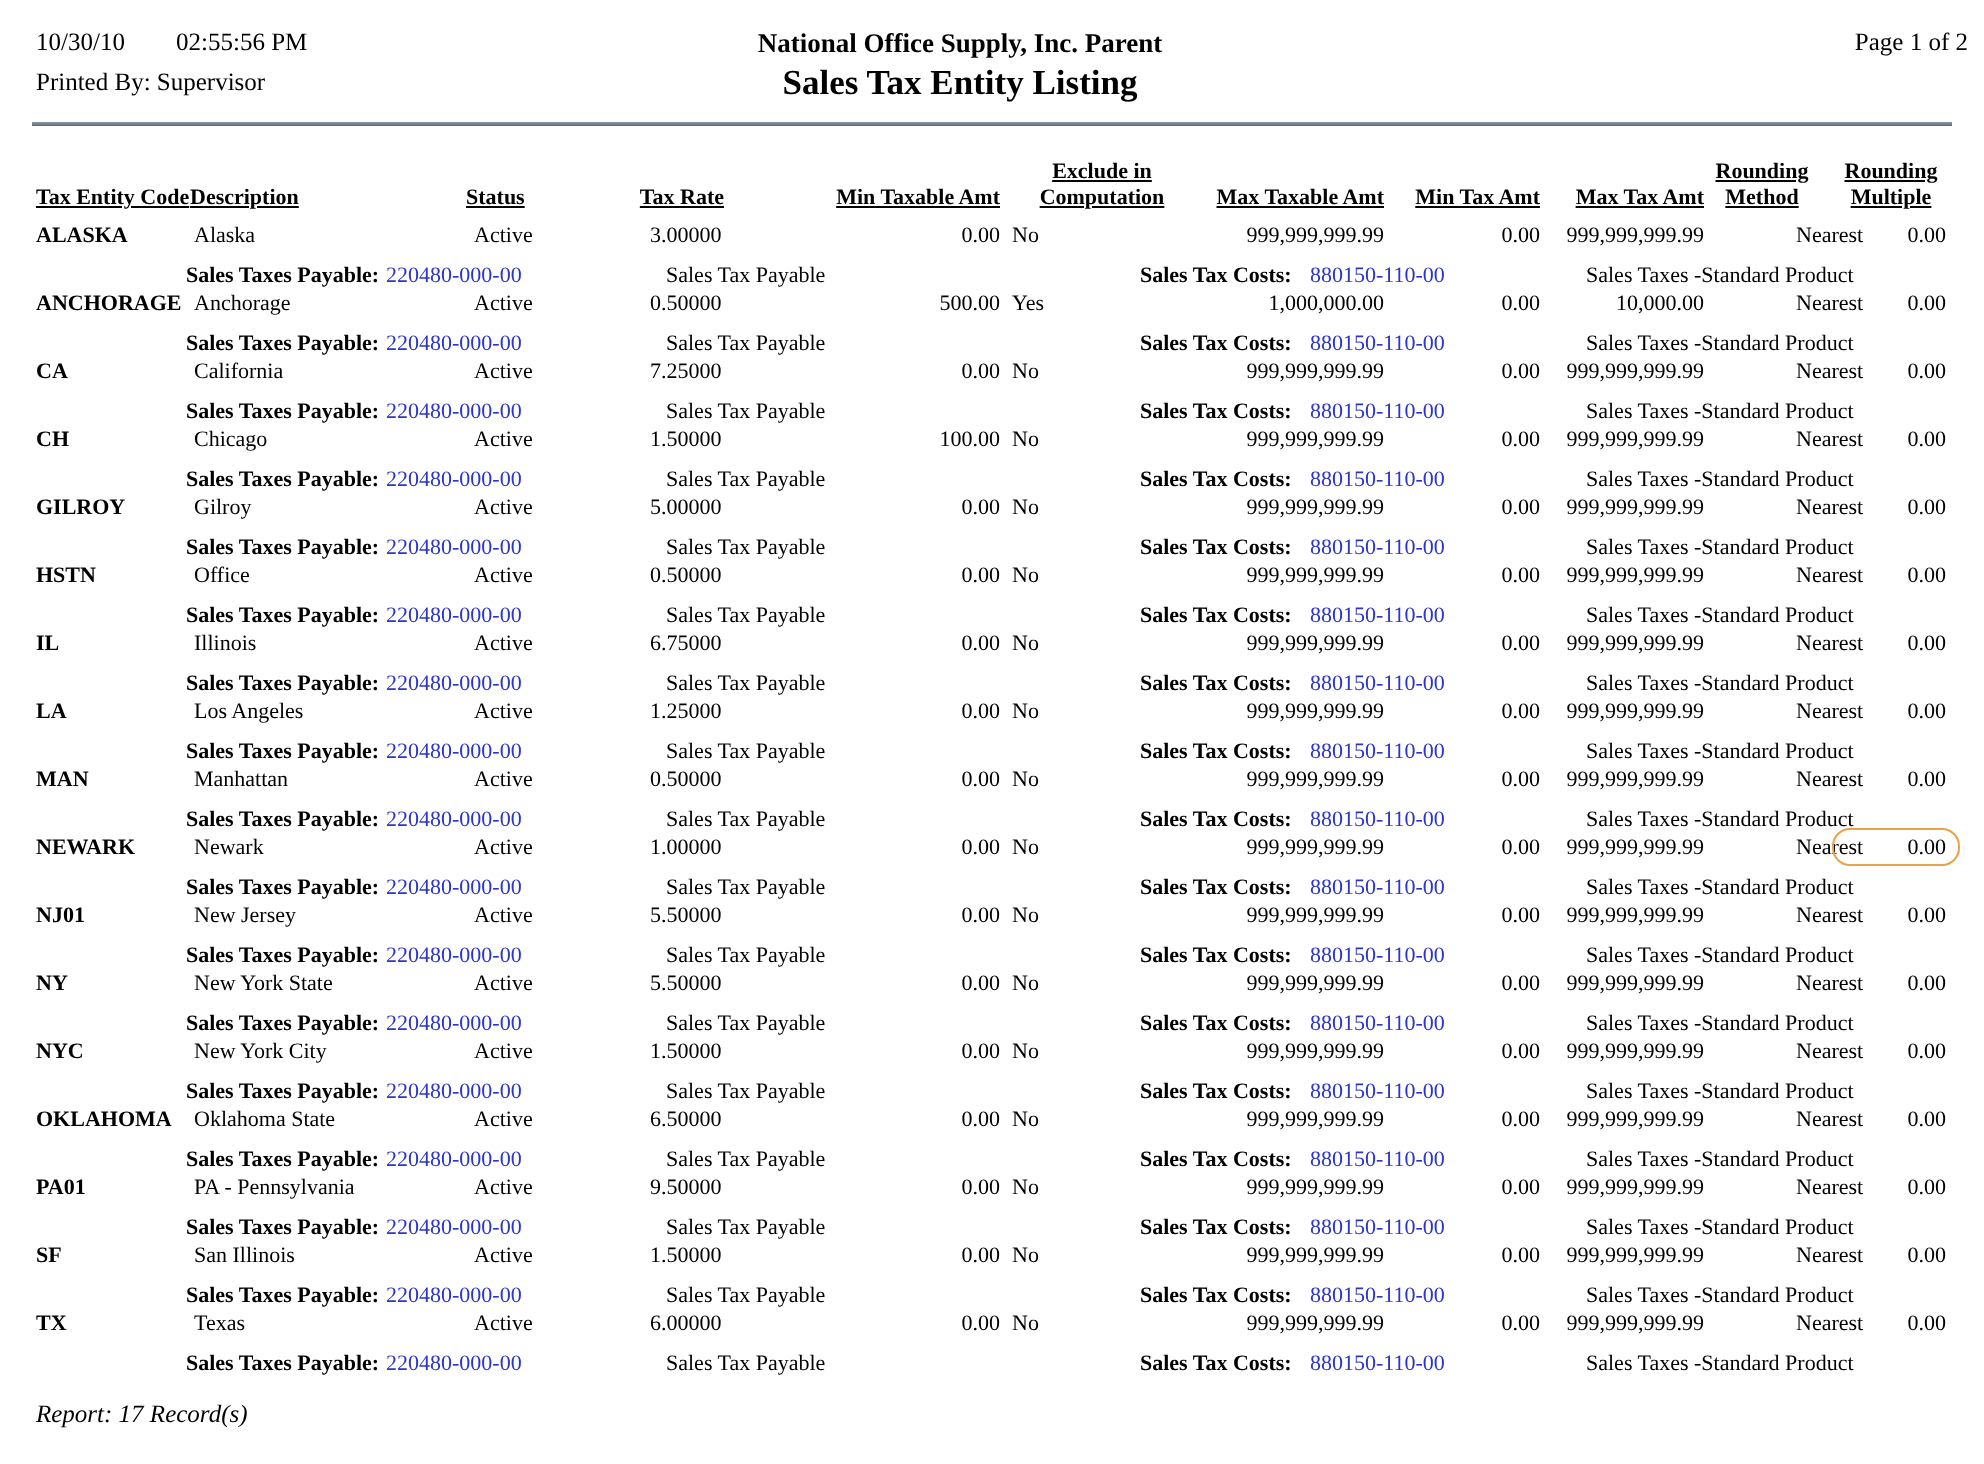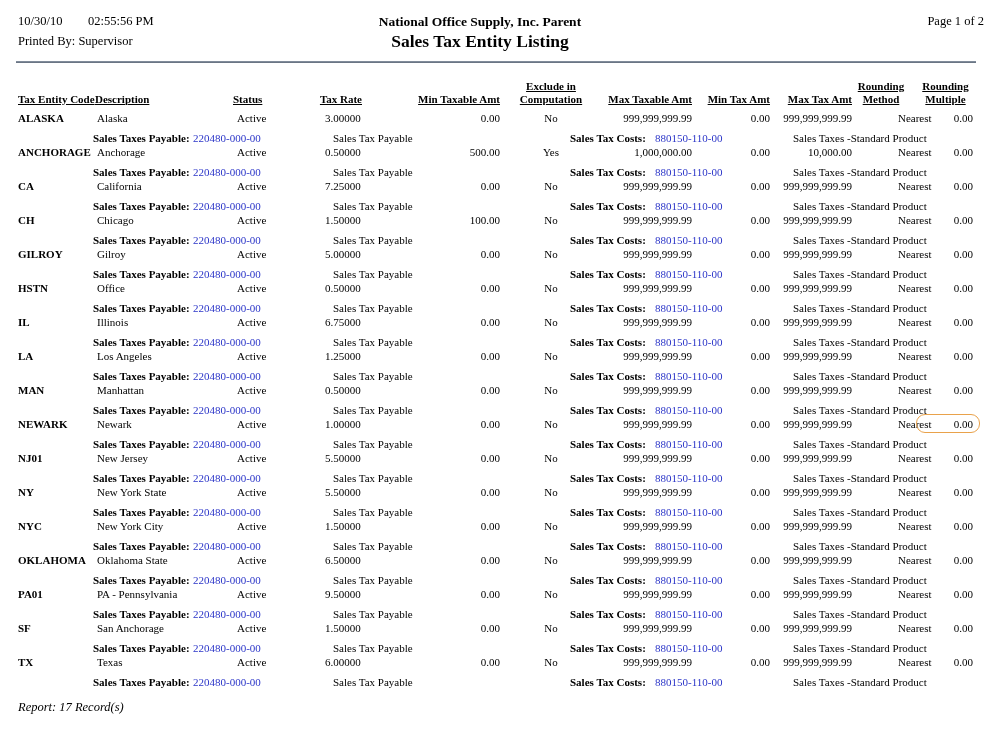--- a/index.html
+++ b/index.html
@@ -40,21 +40,21 @@
   #table-body { position:absolute; left:0; top:0; width:992px; height:732px; }
   .entity-row { position:absolute; left:0; width:992px; height:34px; }
   .cell, .sub { position:absolute; font-size:11px; line-height:14px; white-space:nowrap; }
   .cell { top:0; }
   .sub  { top:20px; }
   .code        { left:18px; font-weight:bold; }
   .desc        { left:97px; }
   .status      { left:237px; }
   .rate        { left:325px; }
   .mintaxable  { left:410px; width:90px;  text-align:right; }
-  .exclude     { left:506px; width:90px;  text-align:center; }
+  .exclude     { left:506px; width:90px;  text-align:left; }
   .maxtaxable  { left:592px; width:100px; text-align:right; }
   .mintax      { left:690px; width:80px;  text-align:right; }
   .maxtax      { left:770px; width:82px;  text-align:right; }
   .rmethod     { left:898px; }
   .rmultiple   { left:917px; width:56px;  text-align:right; }
   .label1 { left:93px;  font-weight:bold; }
   .acct1  { left:193px; color:#2b35c8; cursor:pointer; }
   .pdesc  { left:333px; }
   .label2 { left:570px; font-weight:bold; }
   .acct2  { left:655px; color:#2b35c8; cursor:pointer; }
@@ -389,21 +389,21 @@
 
     <span class="sub label1">Sales Taxes Payable:</span>
     <span class="sub acct1">220480-000-00</span>
     <span class="sub pdesc">Sales Tax Payable</span>
     <span class="sub label2">Sales Tax Costs:</span>
     <span class="sub acct2">880150-110-00</span>
     <span class="sub cdesc">Sales Taxes -Standard Product</span>
   </div>
     <div class="entity-row" style="top: 621px;">
     <span class="cell code">SF</span>
-    <span class="cell desc">San Anchorage</span>
+    <span class="cell desc">San Illinois</span>
     <span class="cell status">Active</span>
     <span class="cell rate">1.50000</span>
     <span class="cell mintaxable">0.00</span>
     <span class="cell exclude">No</span>
     <span class="cell maxtaxable">999,999,999.99</span>
     <span class="cell mintax">0.00</span>
     <span class="cell maxtax">999,999,999.99</span>
     <span class="cell rmethod">Nearest</span>
     <span class="cell rmultiple">0.00</span>
 

